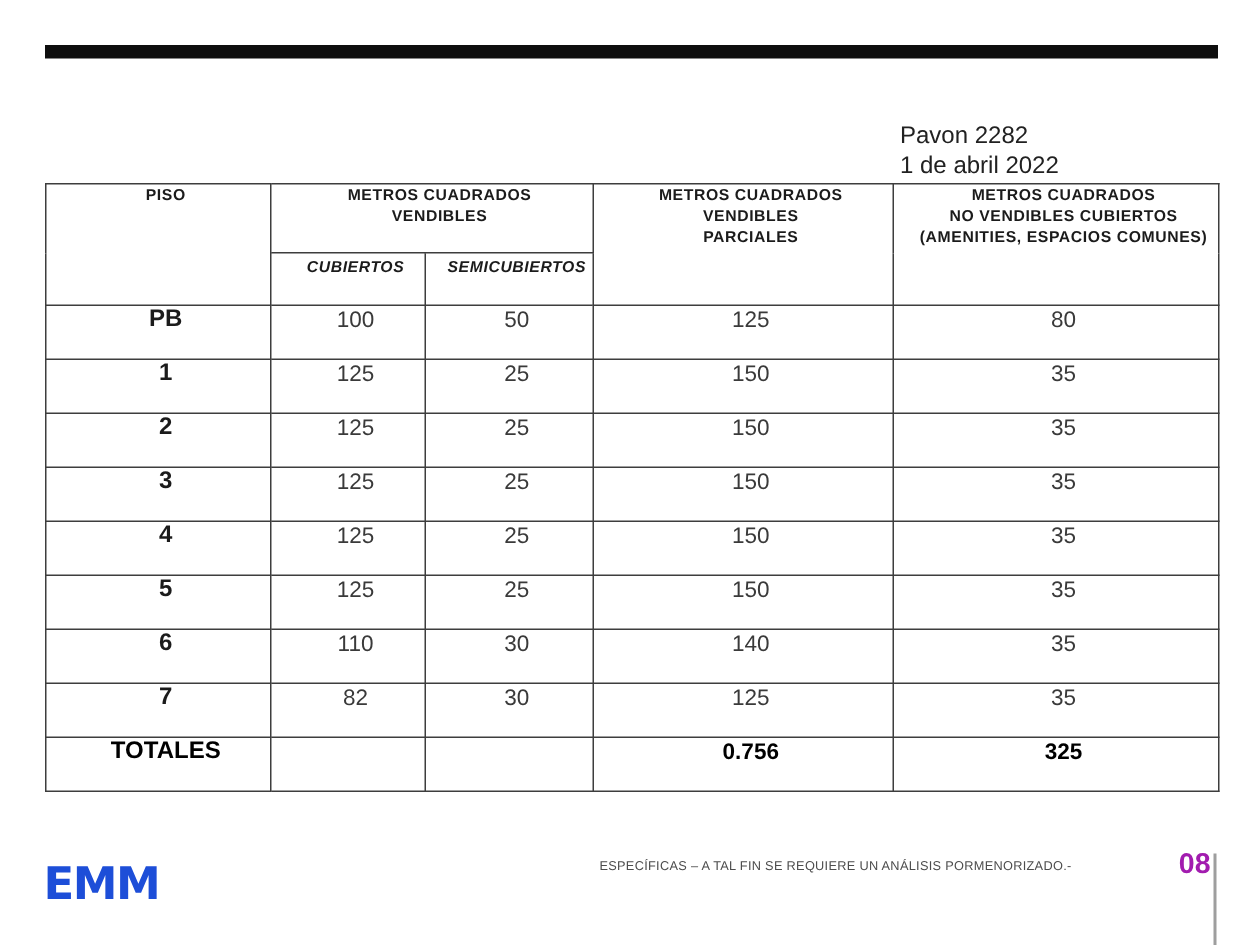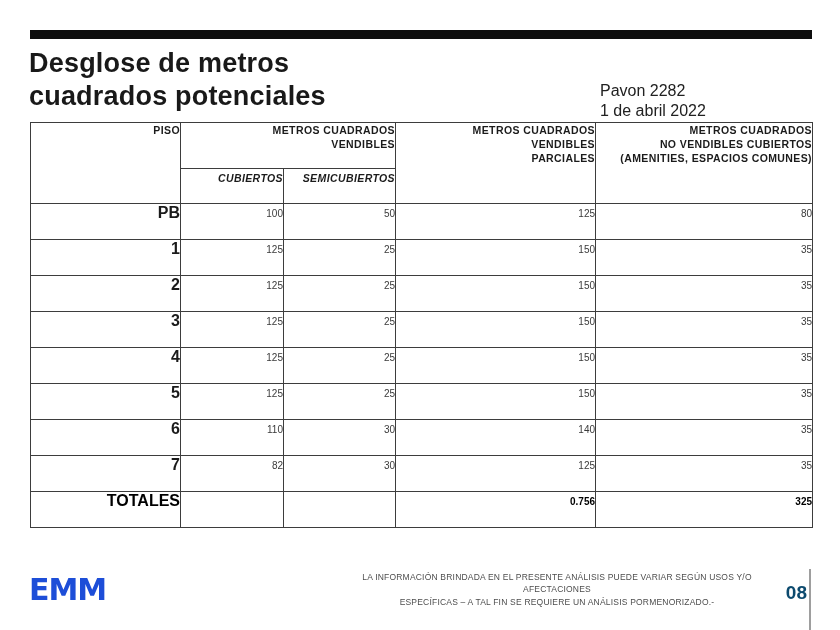--- a/index.html
+++ b/index.html
@@ -38,21 +38,21 @@
   table.m2-table {
     position: absolute;
     left: 30px; top: 122px;
     width: 782px;
     border-collapse: collapse;
     table-layout: fixed;
   }
   table.m2-table td, table.m2-table th {
     border: 1.5px solid #3d3d3d;
     padding: 0 0 17px 10px;
-    text-align: right;
+    text-align: center;
   }
   th.hdr {
     font-size: 10.5px;
     font-weight: 700;
     letter-spacing: 0.4px;
     color: #1b1b1b;
     vertical-align: top;
     padding-top: 8px;
     white-space: pre-line;
     line-height: 1.35;
@@ -65,21 +65,21 @@
   }
   tr.hrow1 { height: 42px; }
   td.piso {
     font-size: 16px;
     font-weight: 700;
     color: #1b1b1b;
     height: 33px;
     vertical-align: middle;
   }
   td.num {
-    font-size: 10px;
+    font-size: 15px;
     font-weight: 400;
     color: #3a3a3a;
     height: 33px;
     vertical-align: middle;
   }
   tr.totals td { height: 34px; }
   tr.totals .piso, tr.totals .num { font-weight: 700; color: #000000; }
   .logo {
     position: absolute;
     left: 29px; top: 572px;
@@ -97,38 +97,36 @@
     font-size: 8.5px;
     line-height: 1.45;
     letter-spacing: 0.2px;
     color: #4d4d4d;
   }
   .pagenum {
     position: absolute;
     right: 33px; top: 566px;
     font-size: 19px;
     font-weight: 800;
-    color: #0c4a6e;
-    margin-top: 16px;
+    color: #a21caf;
   }
   .vline {
     position: absolute;
     left: 809px; top: 569px;
     width: 2px; height: 61px;
     background: #9e9e9e;
   }
 </style>
 </head>
 <body>
 
 <div class="page">
 
   <div class="top-rule"></div>
 
-  <h1 class="title"><span>Desglose de metros</span><br><span>cuadrados potenciales</span></h1>
 
   <div class="meta">
     <div>Pavon 2282</div>
     <div>1 de abril 2022</div>
   </div>
 
   <table class="m2-table">
     <colgroup>
       <col style="width:150px">
       <col style="width:103px">
@@ -216,21 +214,20 @@
         <td class="num"></td>
         <td class="num">0.756</td>
         <td class="num">325</td>
       </tr>
     </tbody>
   </table>
 
   <div class="logo">EMM</div>
 
   <div class="disclaimer">
-    <div>LA INFORMACIÓN BRINDADA EN EL PRESENTE ANÁLISIS PUEDE VARIAR SEGÚN USOS Y/O AFECTACIONES</div>
     <div>ESPECÍFICAS – A TAL FIN SE REQUIERE UN ANÁLISIS PORMENORIZADO.-</div>
   </div>
 
   <div class="pagenum">08</div>
 
   <div class="vline"></div>
 
 </div>
 
 </body></html>

